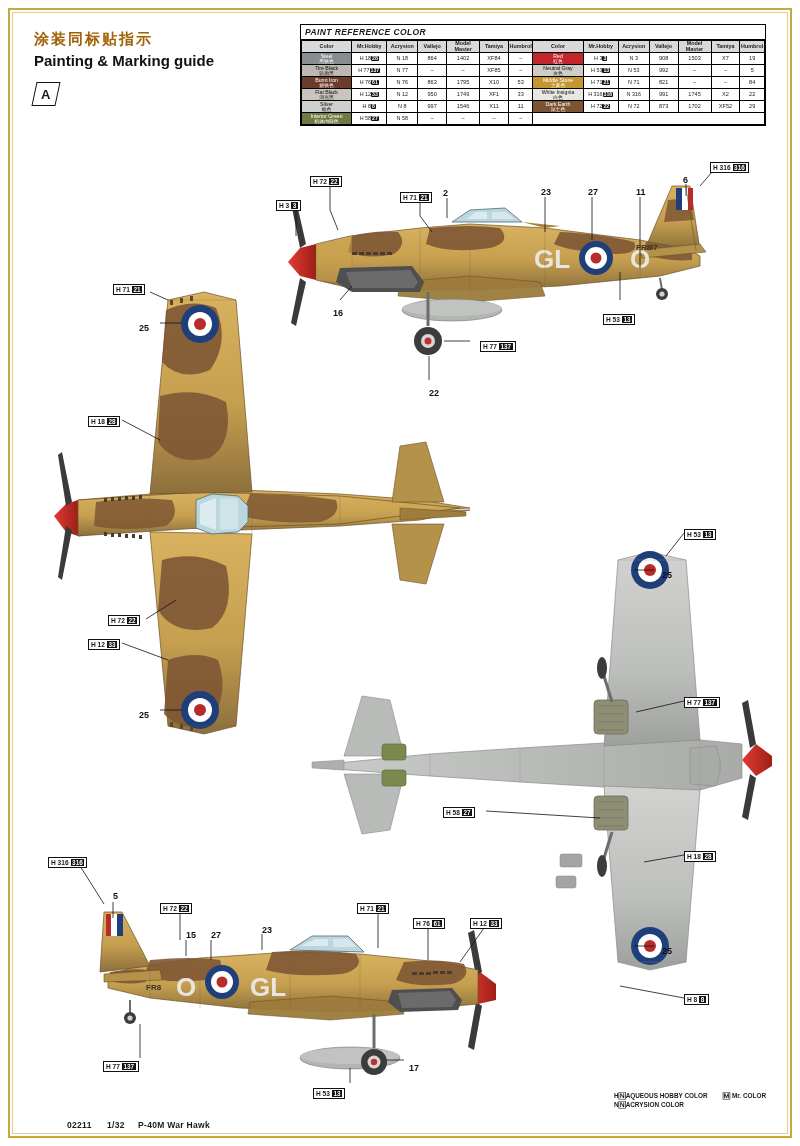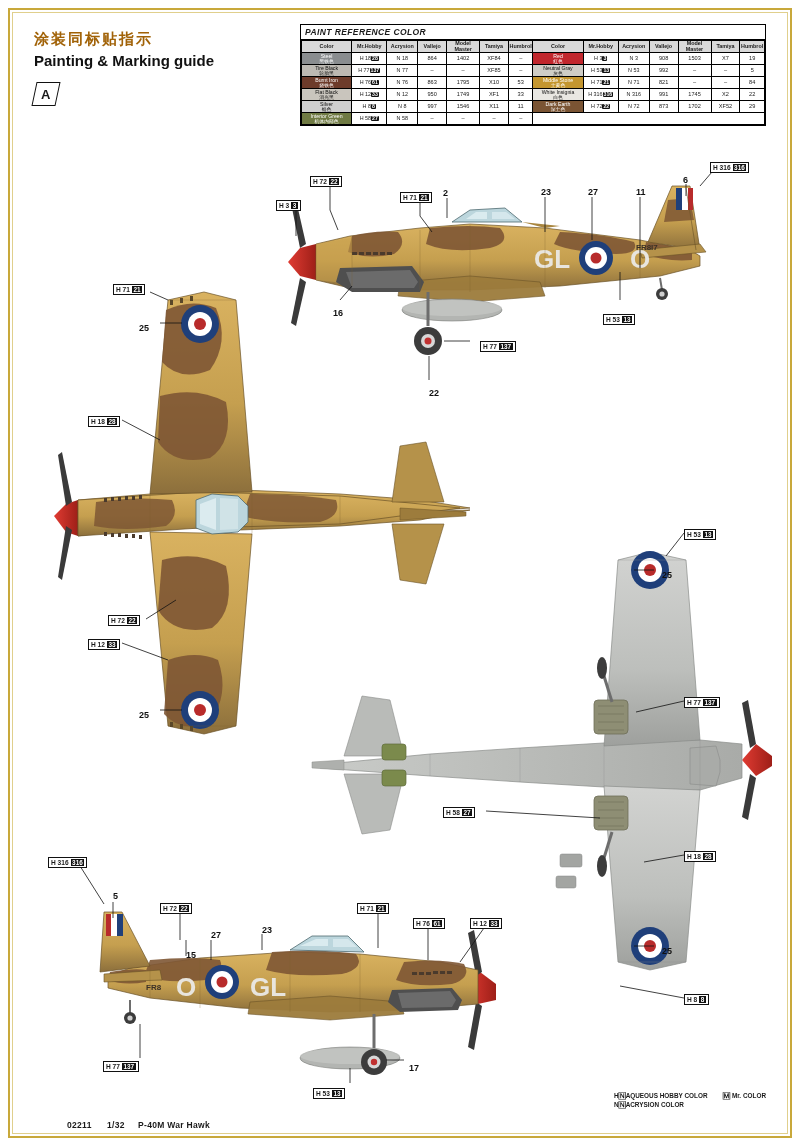--- a/index.html
+++ b/index.html
@@ -673,21 +673,21 @@
       <div class="num" style="left:588px;top:187px;">27</div>
       <div class="num" style="left:636px;top:187px;">11</div>
       <div class="num" style="left:683px;top:175px;">6</div>
       <div class="num" style="left:333px;top:308px;">16</div>
       <div class="num" style="left:429px;top:388px;">22</div>
       <div class="num" style="left:139px;top:323px;">25</div>
       <div class="num" style="left:139px;top:710px;">25</div>
       <div class="num" style="left:662px;top:570px;">25</div>
       <div class="num" style="left:662px;top:946px;">25</div>
       <div class="num" style="left:113px;top:891px;">5</div>
-      <div class="num" style="left:186px;top:930px;margin-top:20px;">15</div>
+      <div class="num" style="left:186px;top:930px;">15</div>
       <div class="num" style="left:211px;top:930px;">27</div>
       <div class="num" style="left:262px;top:925px;">23</div>
       <div class="num" style="left:409px;top:1063px;">17</div>
     </div>
 
   <div class="legend">
     <div class="row">
       <span class="sym">H🄽</span>
       <span>AQUEOUS HOBBY COLOR</span>
       <span style="display:inline-block;width:12px;"></span>

